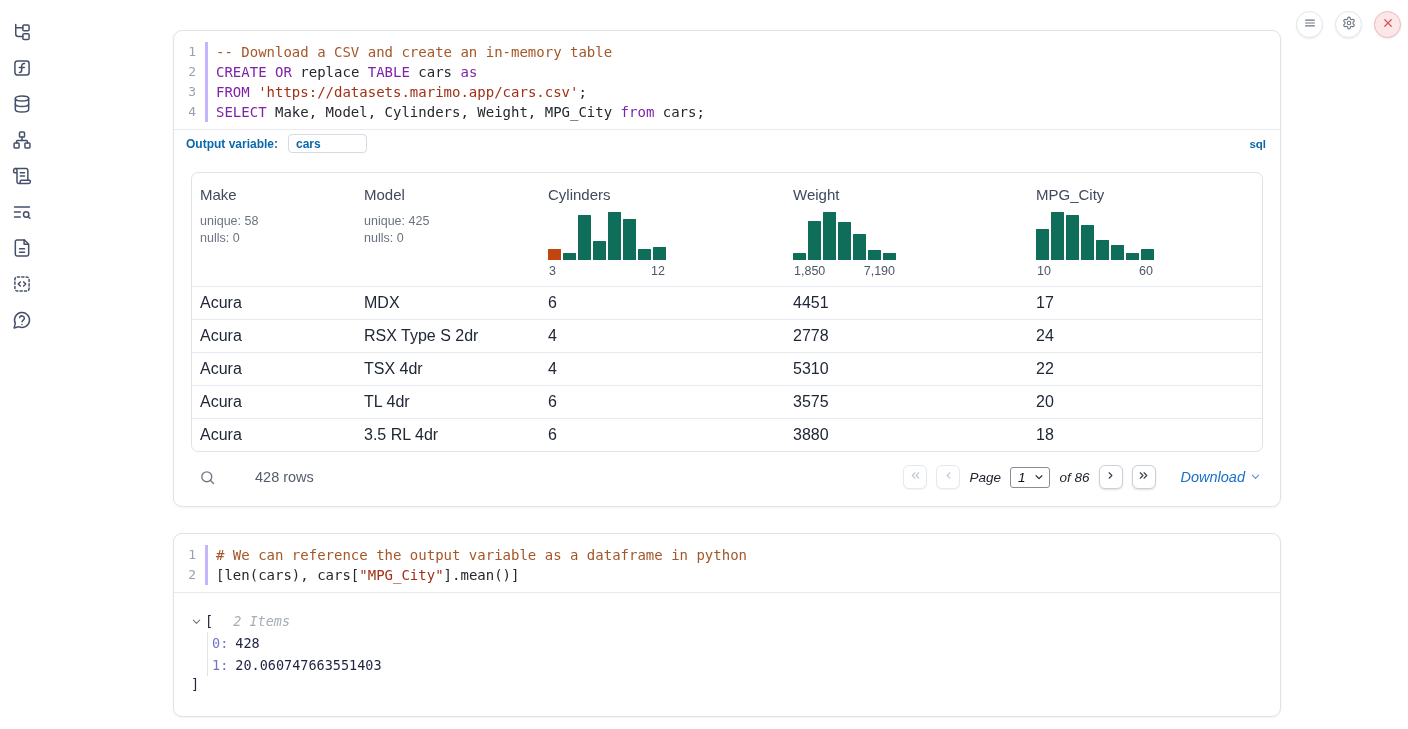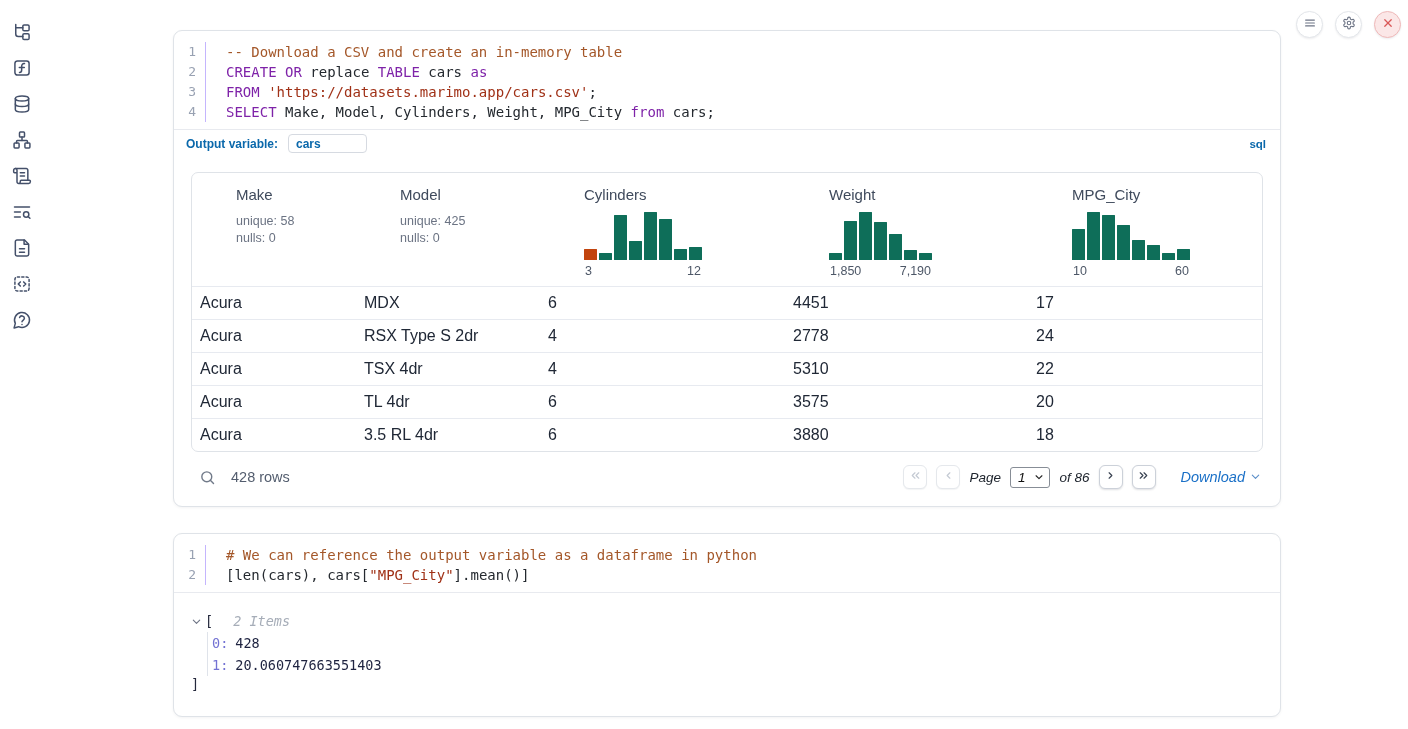--- a/index.html
+++ b/index.html
@@ -23,51 +23,51 @@
   
   .cell { position: absolute; left: 173px; width: 1108px; background: #fff;
     border: 1px solid #dfe3e8; border-radius: 9px; box-shadow: 0 1px 3px rgba(15,23,42,.05); }
   #sql-cell { top: 30px; }
   #python-cell { top: 533px; }
 
   .editor { padding: 11px 0 7px 0; cursor: text; }
   .code-line { display: flex; font-family: "DejaVu Sans Mono", monospace; font-size: 14px; line-height: 20px; }
   .gutter { width: 31px; flex: 0 0 31px; text-align: right; padding-right: 9px;
     color: #98a1b2; font-size: 13px; position: relative; user-select: none; }
-  .codetext { border-left: 1px solid #c4b5fd; padding-left: 20px; white-space: pre; color: #24292f; text-align: right; }
+  .codetext { border-left: 3px solid #c4b5fd; padding-left: 8px; white-space: pre; color: #24292f; text-align: right; }
   .tok-comment { color: #a45729; }
   .tok-keyword { color: #7e22a8; }
   .tok-string  { color: #a03117; }
   .tok-plain   { color: #24292f; }
 
   .ov-row { border-top: 1px solid #e8eaef; display: flex; align-items: center;
     padding: 5px 14px 6px 12px; height: 29px; }
   .ov-label { font-size: 12px; font-weight: bold; color: #0a68ab; }
   .ov-input { margin-left: 10px; width: 79px; height: 19px; border: 1px solid #d6dae1;
     border-radius: 4px; padding: 1px 7px; font-size: 12px; font-weight: bold; color: #0a68ab;
     font-family: "Liberation Sans", sans-serif; outline: none; }
   .lang-label { margin-left: auto; font-size: 11.5px; font-weight: bold; color: #0a68ab; }
 
   
   .dtable { margin: 14px 17px 0 17px; border: 1px solid #dfe3e8; border-radius: 7px; overflow: hidden; }
   .tgrid { display: grid; grid-template-columns: 164px 184px 245px 243px 1fr; }
-  .th { padding: 13px 8px 8px 8px; margin-left: 36px; }
+  .th { padding: 13px 8px 8px 8px; }
   .th-label { font-size: 15px; color: #3f4a5c; cursor: pointer; }
   .th-stats { margin-top: 10px; font-size: 12.5px; line-height: 16.5px; color: #6b7383; }
   .hist { margin-top: 7px; width: 118px; }
   .hist.w7 { width: 103px; }
   .hist-bars { height: 50px; display: flex; align-items: flex-end; gap: 2px; }
   .bar { width: 13px; background: #0e6e59; border-radius: 0.5px; }
   .hist-labels { display: flex; justify-content: space-between; margin-top: 4px;
     font-size: 12.5px; color: #4d5767; padding: 0 1px; }
   .trow { border-top: 1px solid #e7eaf0; height: 33px; }
   .td { font-size: 16px; color: #202836; padding-left: 8px; display: flex; align-items: center; text-align: center; }
 
   
-  .tfooter { margin: 8px 19px 12px 25px; height: 34px; display: flex; align-items: center; }
+  .tfooter { margin: 8px 19px 12px 25px; height: 34px; display: flex; align-items: center; gap: 24px; }
   .search-icon { width: 17px; height: 17px; color: #717a89; cursor: pointer; }
   .search-icon svg { width: 17px; height: 17px; display: block; }
   .row-count { margin-left: 15px; font-size: 14.5px; color: #535d6e; }
   .pager { margin-left: auto; display: flex; align-items: center; gap: 9px; font-style: italic; }
   .pg-btn { width: 24px; height: 24px; border-radius: 6px; background: #fff; display: flex;
     align-items: center; justify-content: center; cursor: pointer;
     border: 1px solid #ccd1d9; color: #3a4352; box-shadow: 0 1px 2px rgba(20,30,50,.14); }
   .pg-btn.disabled { border-color: #e5e8ec; color: #c4cad3; box-shadow: 0 1px 1px rgba(20,30,50,.05); }
   .pg-btn svg { width: 13px; height: 13px; }
   .pg-text { font-size: 13.5px; color: #20262f; }

